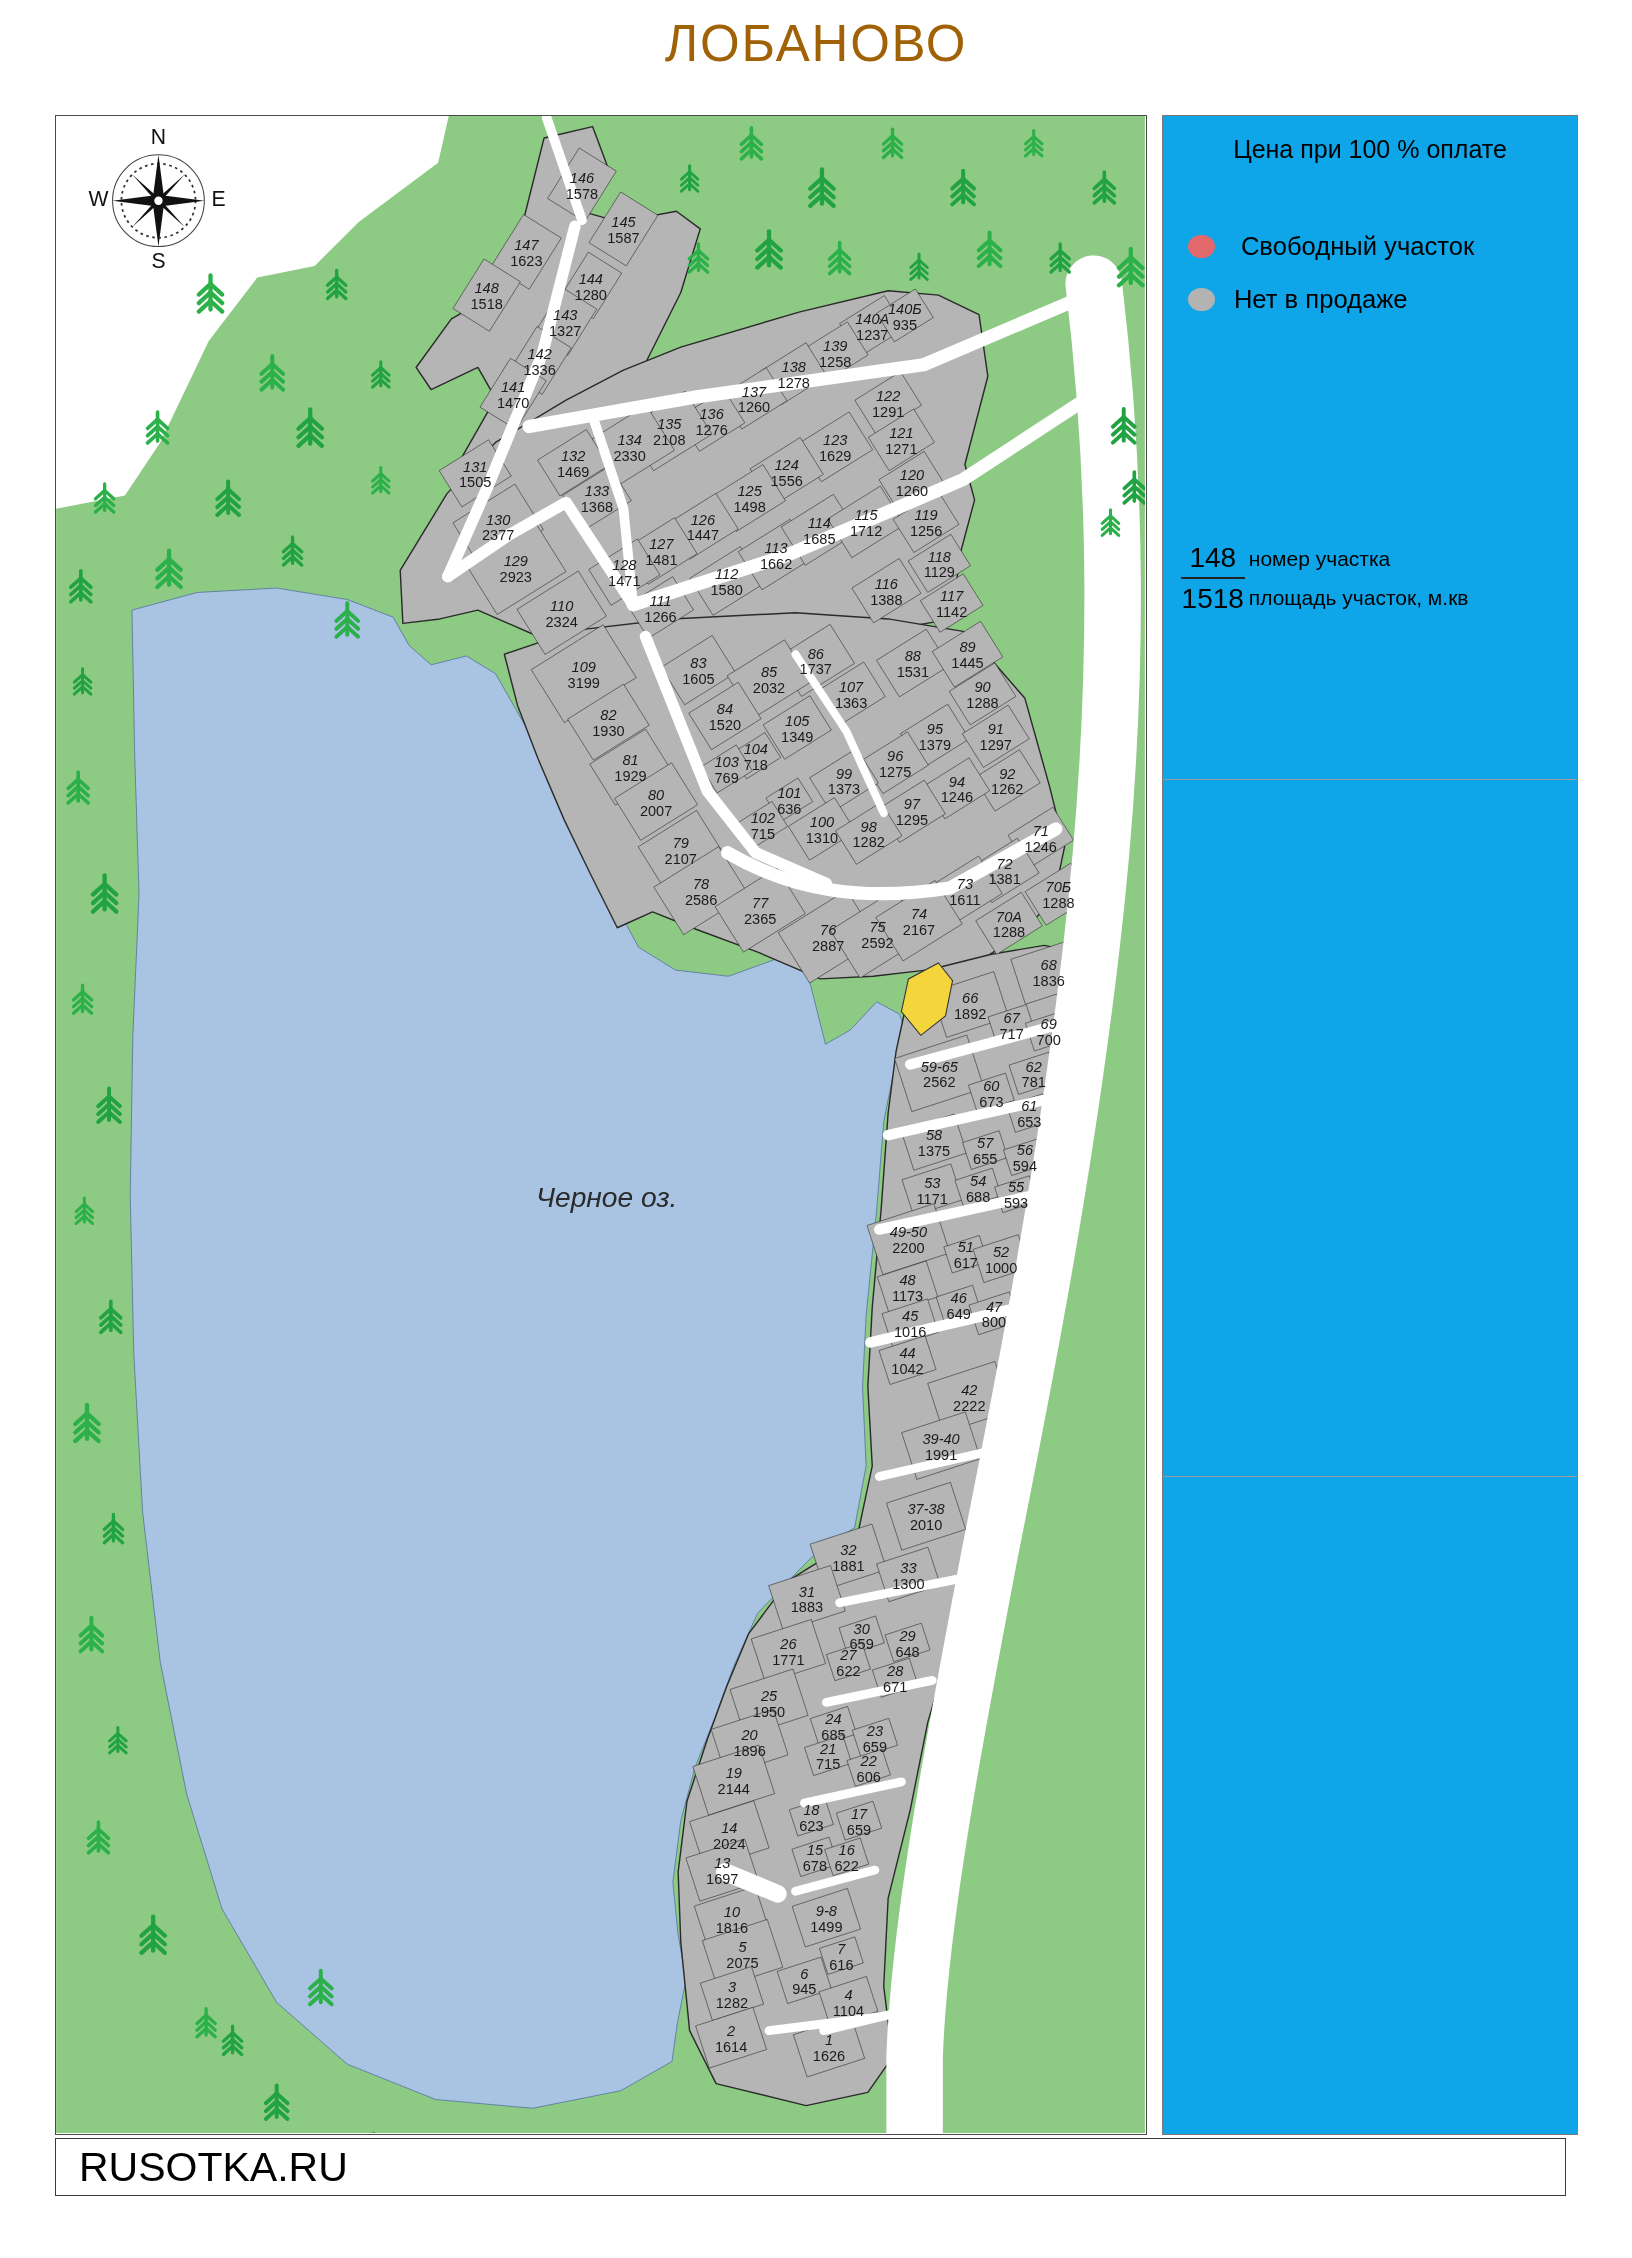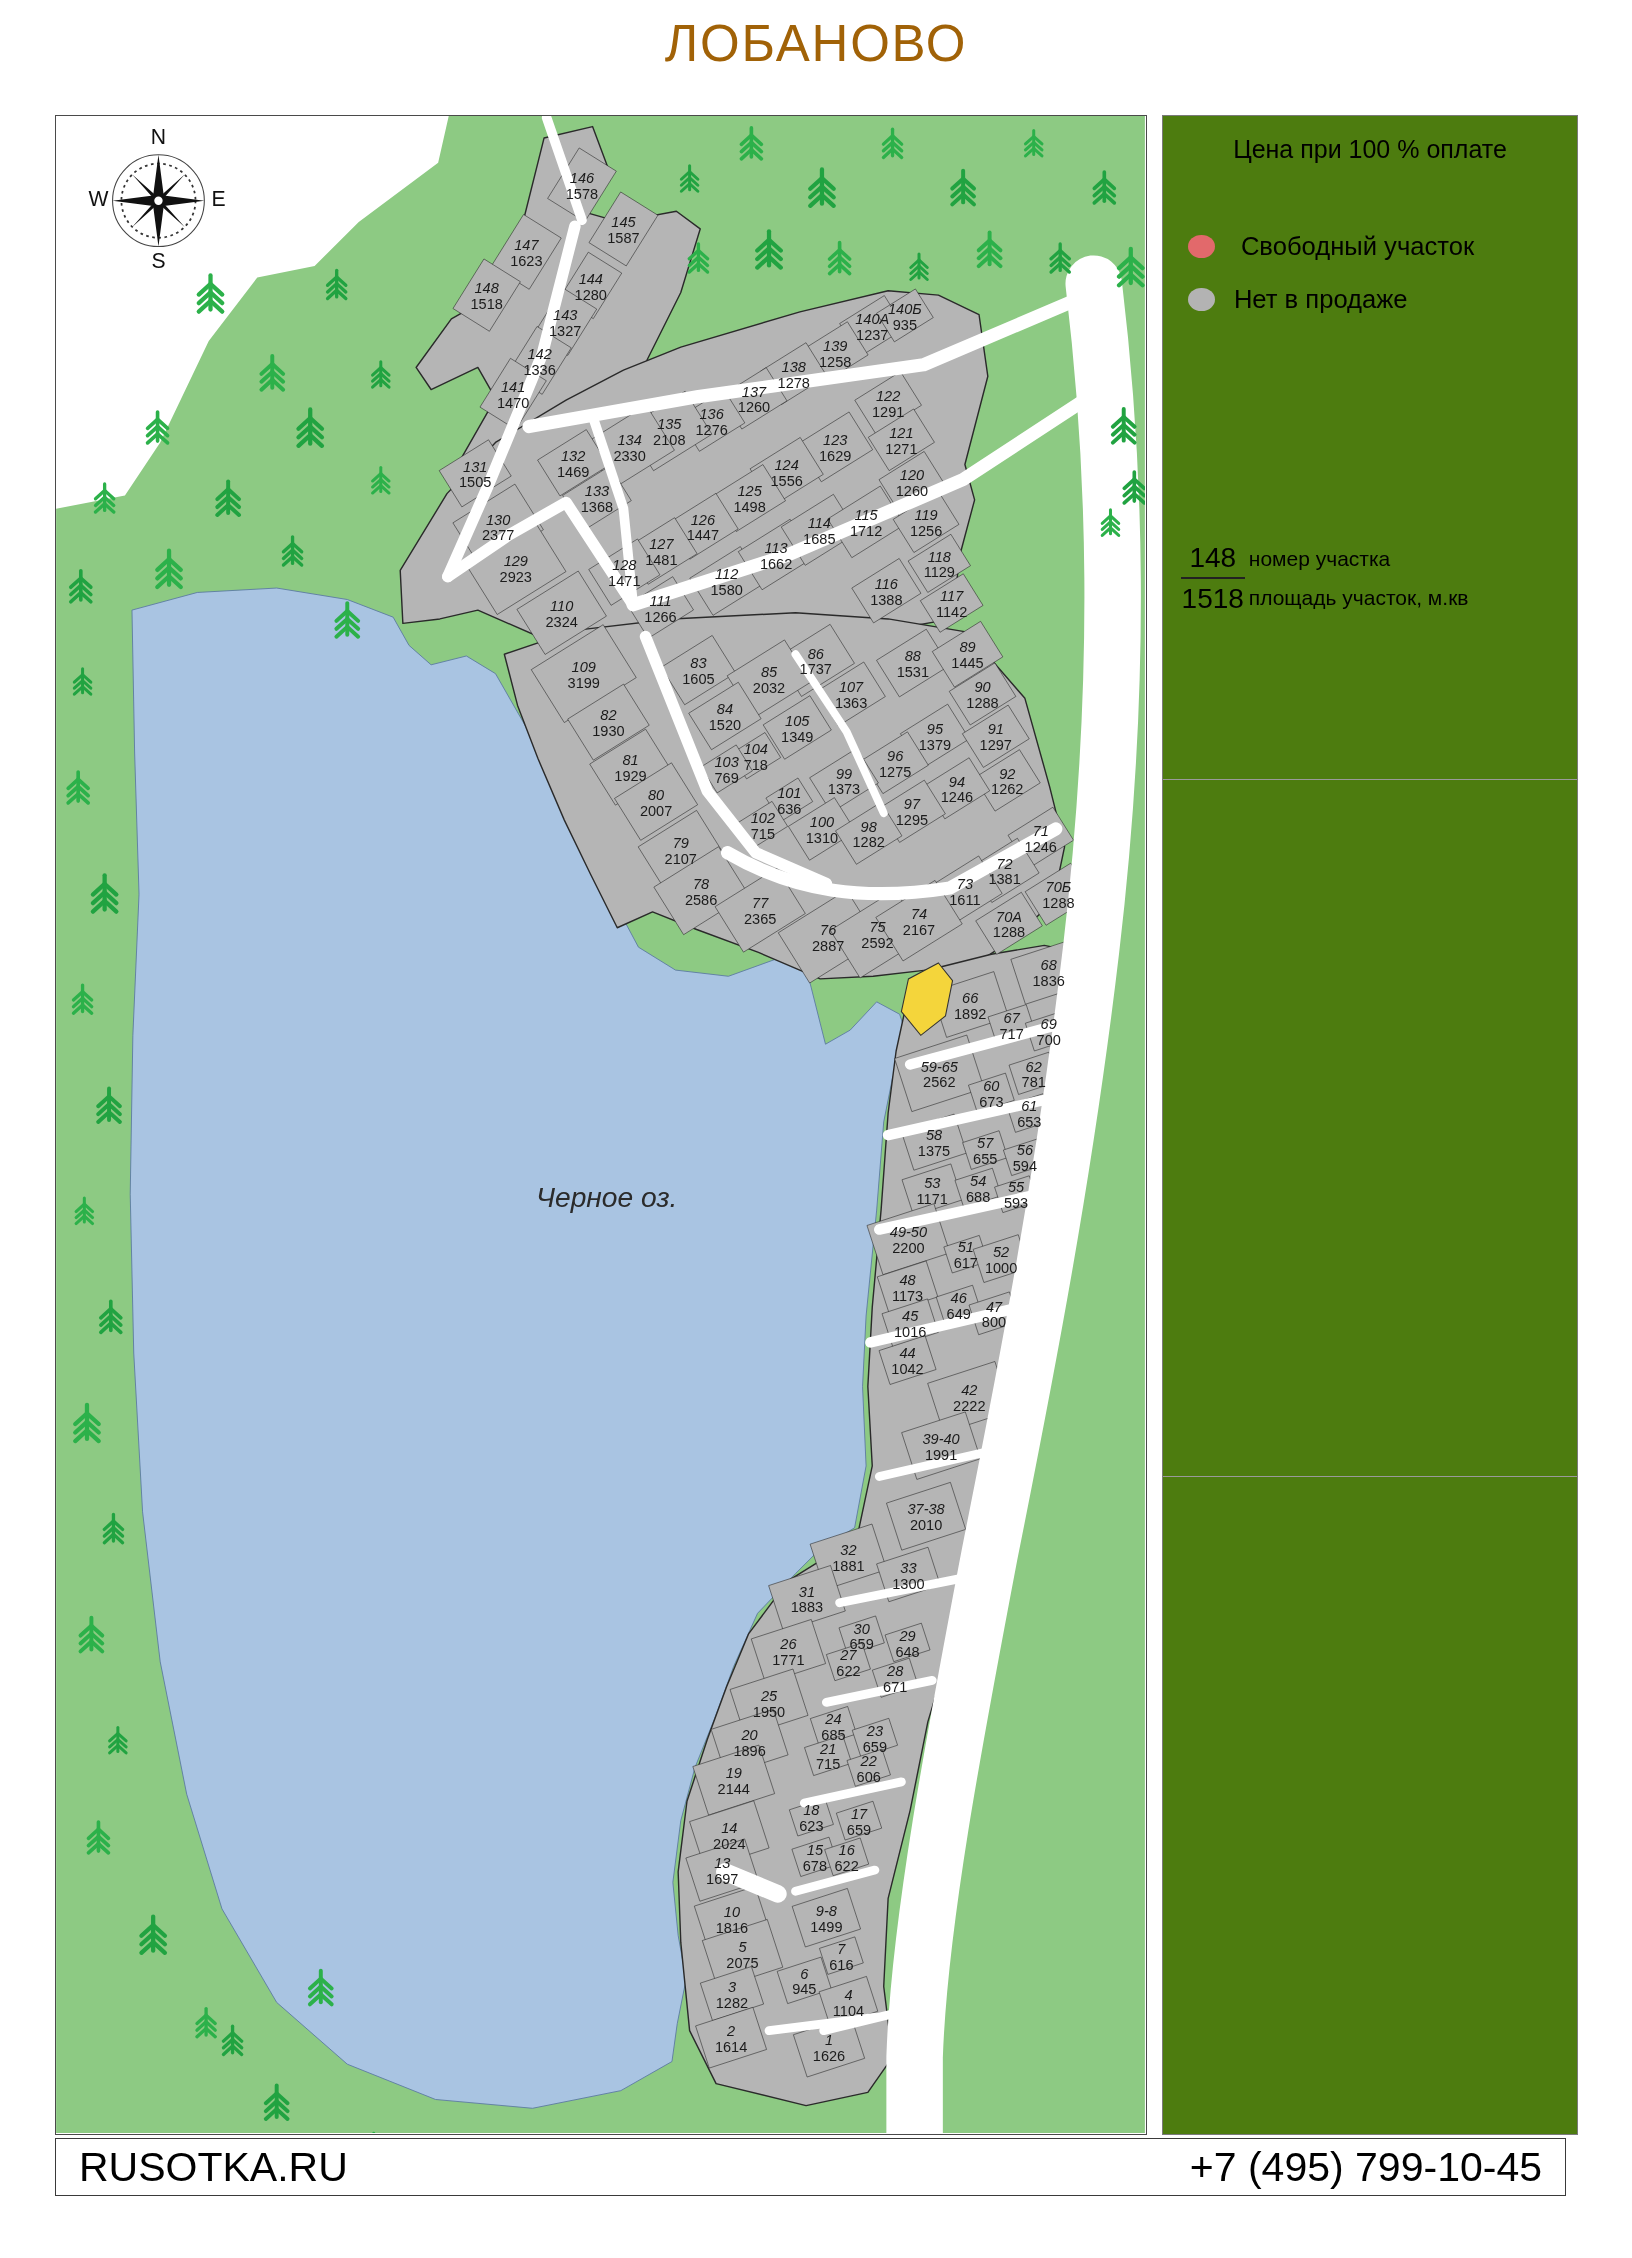--- a/index.html
+++ b/index.html
@@ -1,19 +1,19 @@
 <!DOCTYPE html>
 <html style="font-size:14px"><head>
 <meta charset="utf-8">
 <style>
   html,body{margin:0;padding:0;background:#fff;}
   body{width:1632px;height:2258px;position:relative;font-family:"Liberation Sans",sans-serif;overflow:hidden;}
   .page-title{position:absolute;top:14px;left:0;width:1632px;text-align:center;font-size:51px;letter-spacing:1.8px;color:#a16207;}
   .map-wrap{position:absolute;left:55px;top:115px;width:1092px;height:2020px;border:1.8px solid #4a4a4a;background:#fff;box-sizing:border-box;}
-  .legend-panel{position:absolute;left:1162px;top:115px;width:416px;height:2020px;border:0.9px solid #7a7a7a;background:#4d7c0f;box-sizing:border-box;}
+  .legend-panel{position:absolute;left:1162px;top:115px;width:416px;height:2020px;border:0.9px solid #7a7a7a;background:#0ea5e9;box-sizing:border-box;}
   .legend-title{position:absolute;top:19.4px;left:0;width:100%;text-align:center;font-size:25px;color:#000;}
   .legend-item{position:absolute;left:25px;height:35px;display:flex;align-items:center;}
   .legend-item .dot{width:26.5px;height:23px;border-radius:50%;margin-right:19.4px;flex:0 0 auto;}
   .legend-item .lbl{font-size:25.6px;color:#000;}
   .li-0{top:113px;gap:7px;}
   .li-1{top:166px;}
   .legend-key{position:absolute;left:17.6px;top:423px;width:379px;}
   .key-frac{display:inline-block;vertical-align:middle;text-align:center;}
   .key-num{font-size:28px;color:#000;padding:0 8.8px 3.5px 8.8px;border-bottom:2.6px solid #222;}
   .key-den{font-size:28px;color:#000;padding-top:3.5px;}
@@ -936,15 +936,14 @@
       <div>номер участка</div>
       <div>площадь участок, м.кв</div>
     </div>
   </div>
   <div class="legend-div ld-0"></div>
   <div class="legend-div ld-1"></div>
 </div>
 
 <div class="footer-bar">
   <div class="footer-site">RUSOTKA.RU</div>
-  <div class="footer-phone">+7 (495) 799-10-45</div>
 </div>
 
 
 </body></html>

